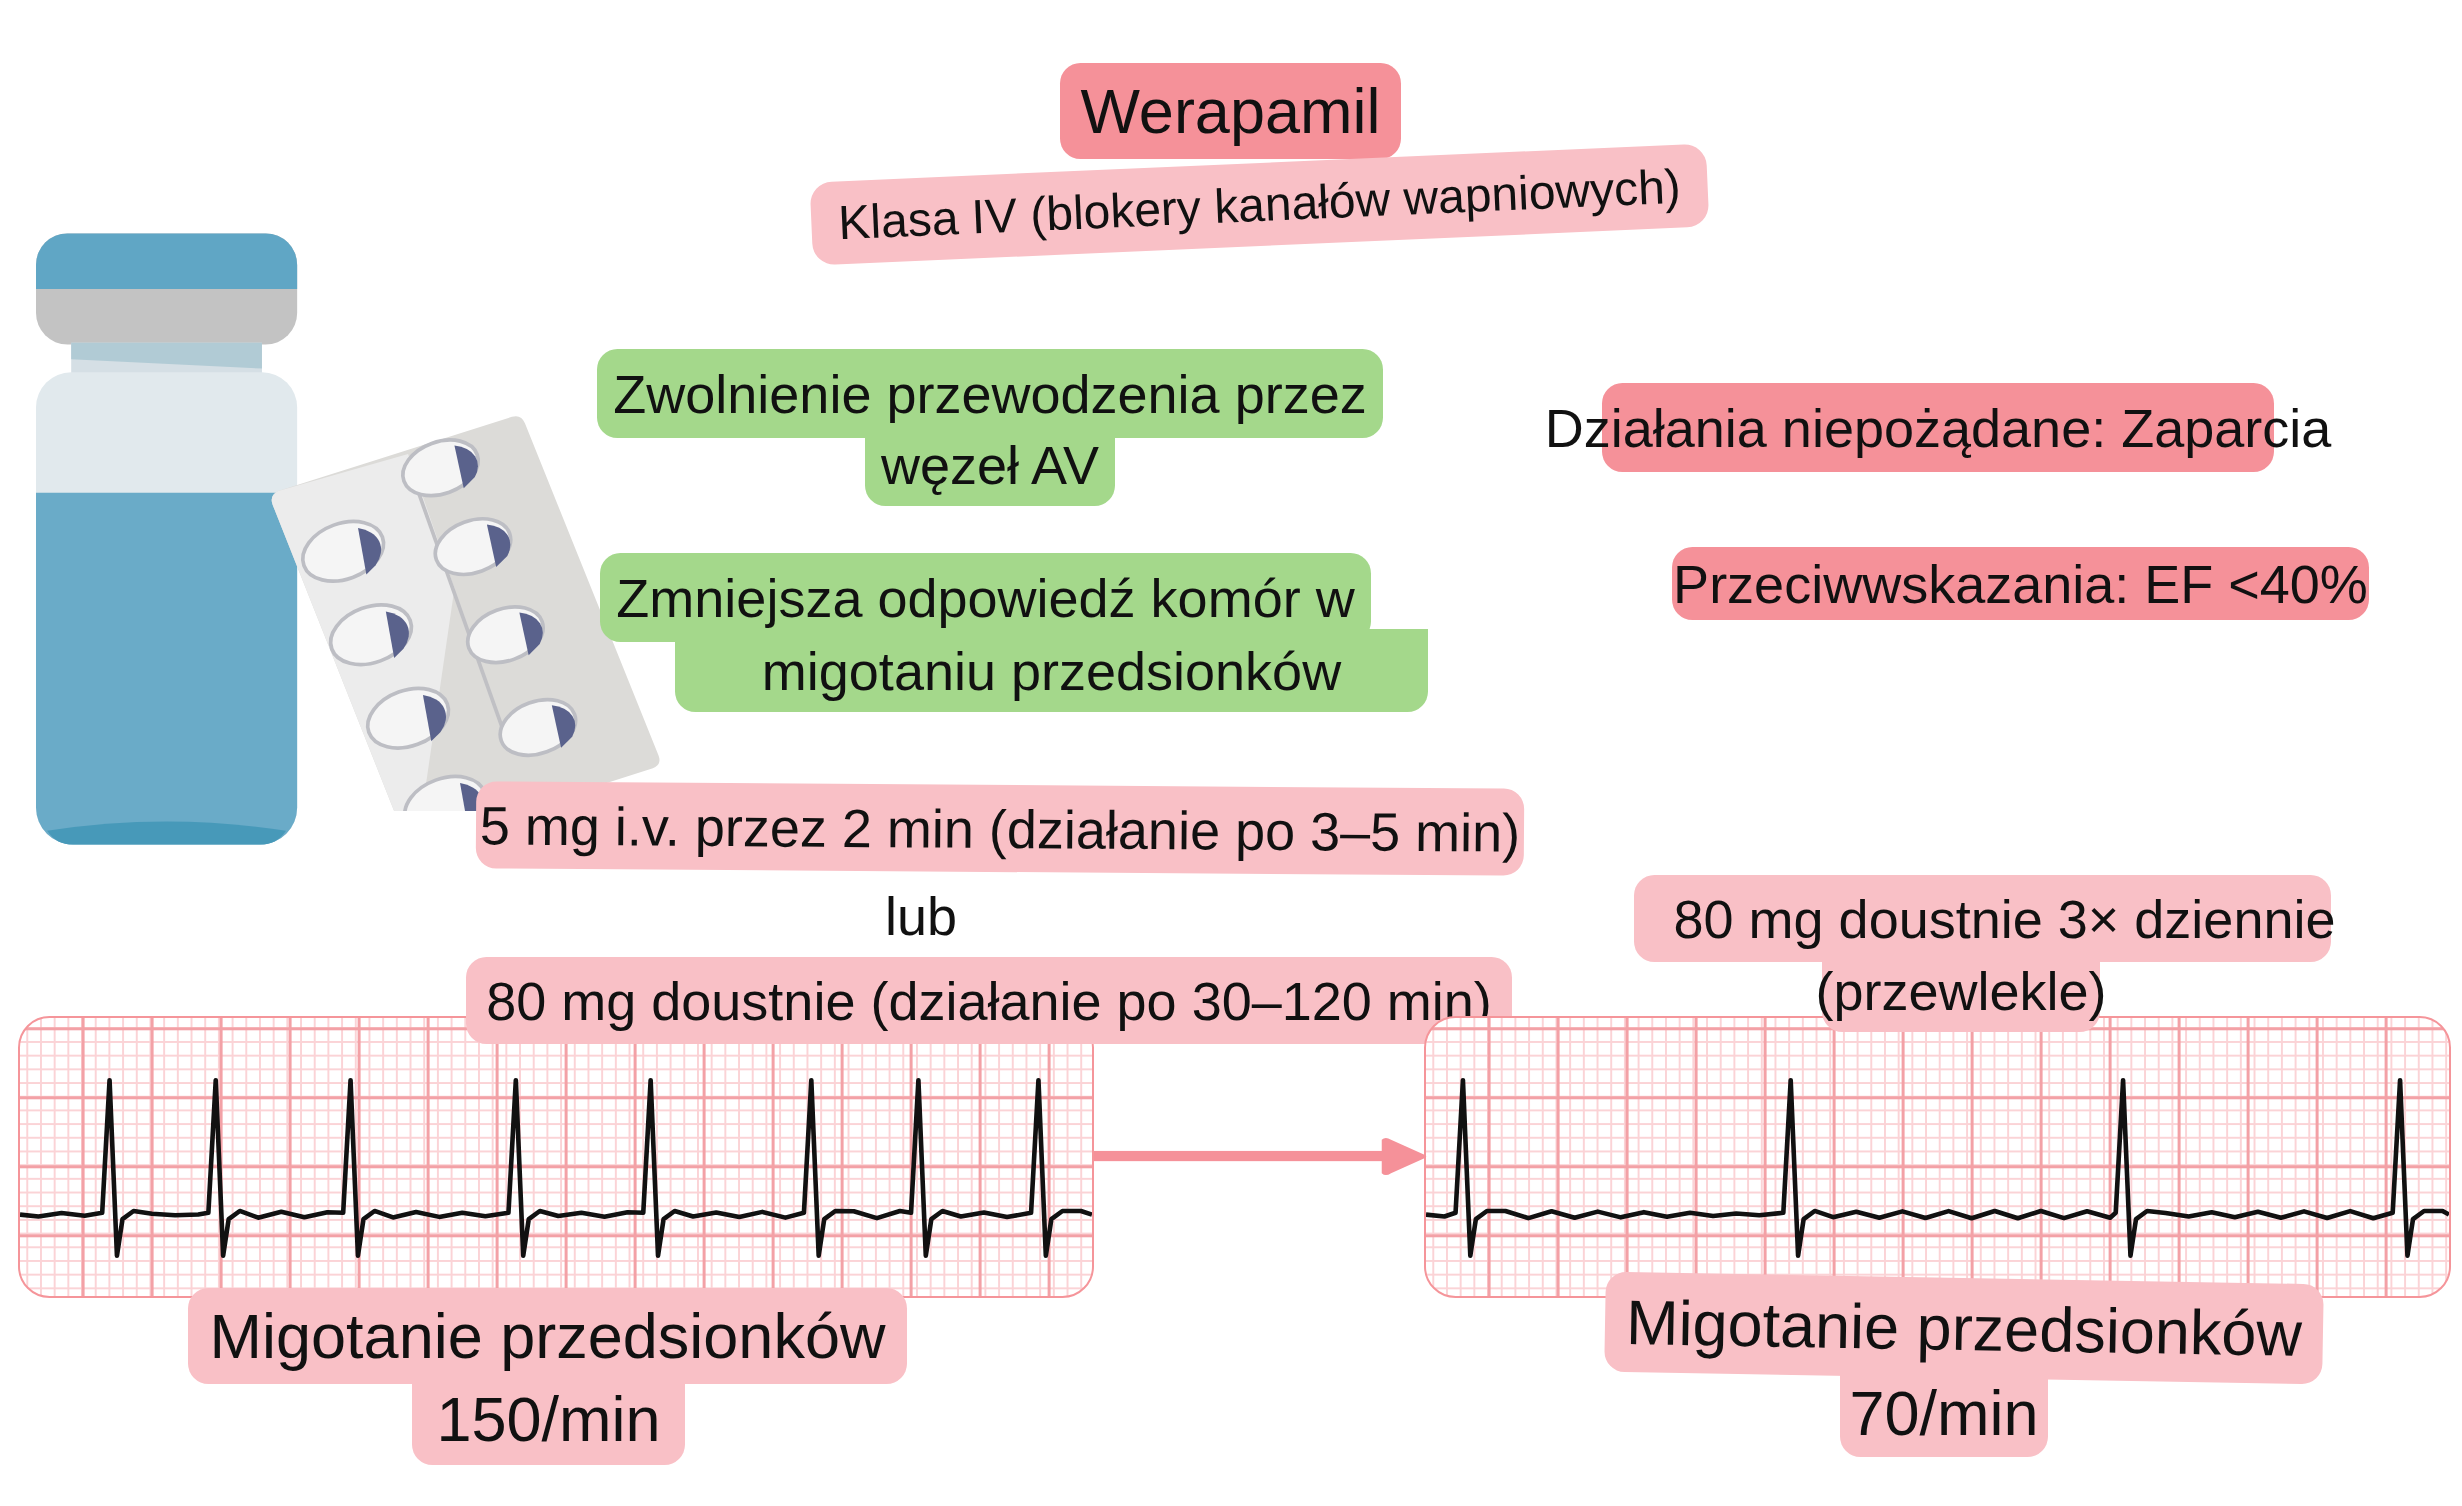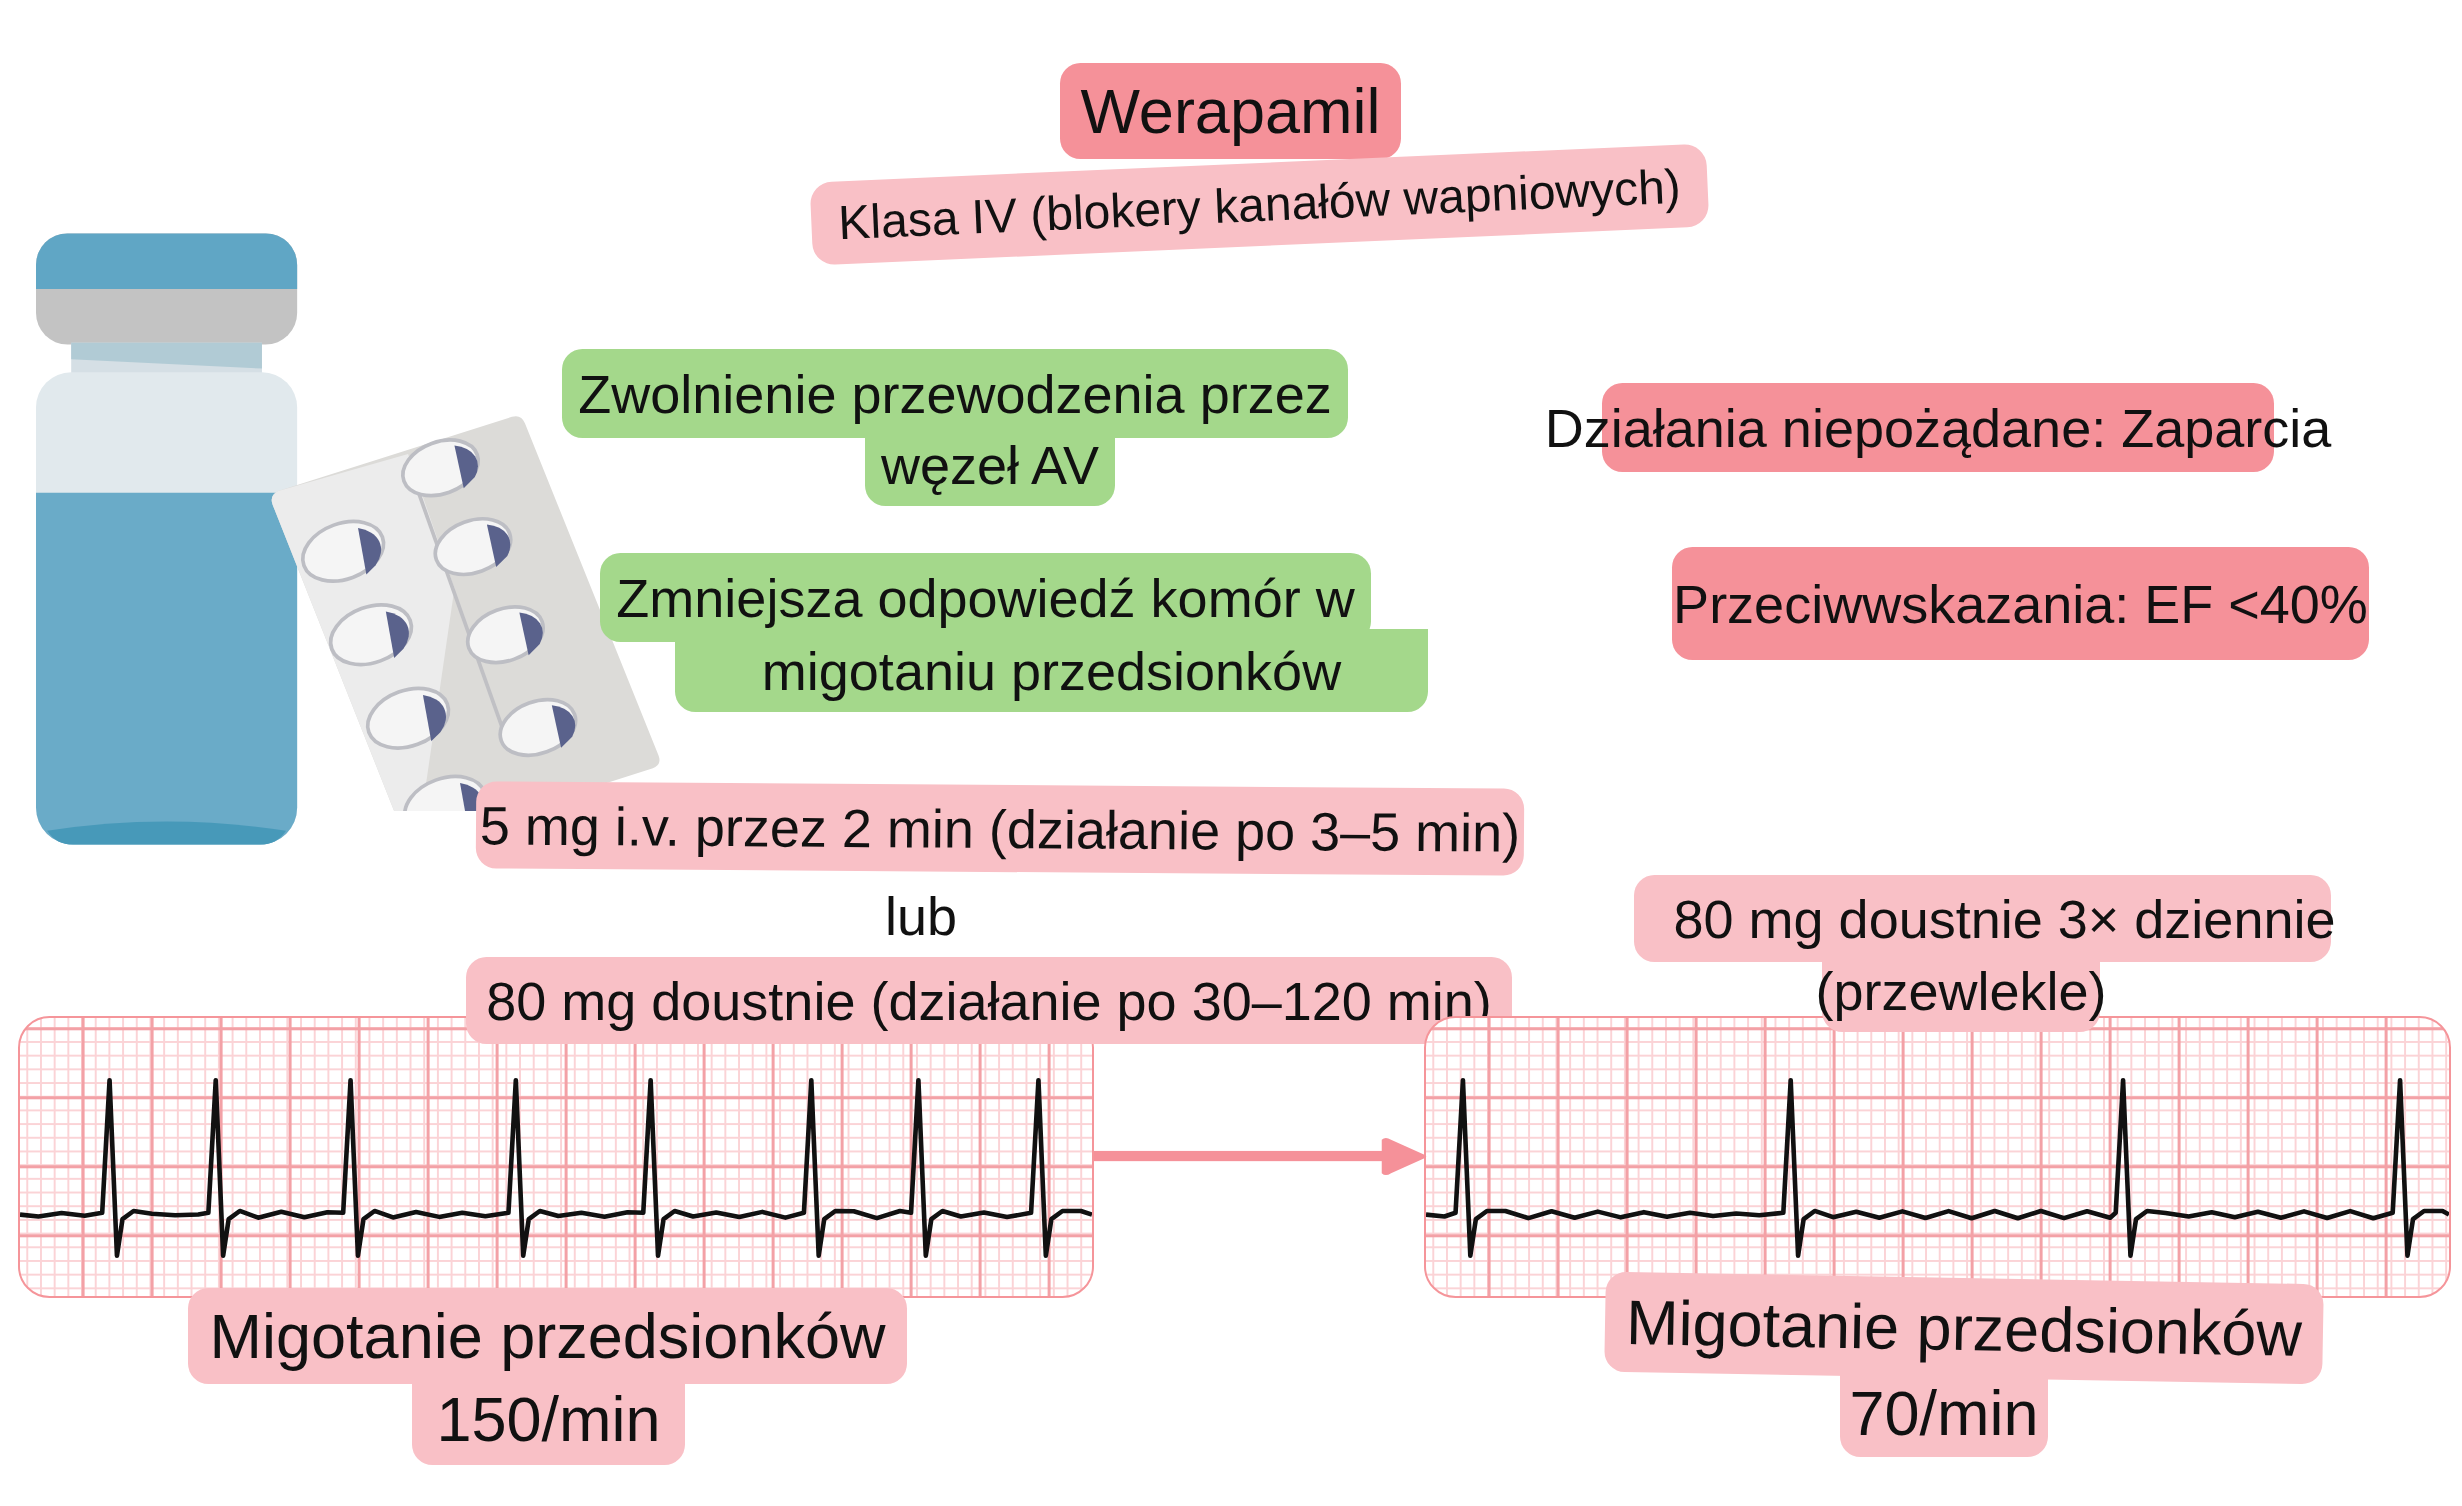--- a/index.html
+++ b/index.html
@@ -62,38 +62,38 @@
   </g>
 </svg>
 
 <div class="box pink-dark t66" style="left:1060px;top:63px;width:341px;height:96px;">
   <span>Werapamil</span>
 </div>
 <div class="box pink-light t50" style="left:811px;top:163px;width:897px;height:83px;transform:rotate(-2.5deg);border-radius:22px;">
   <span>Klasa IV (blokery kanałów wapniowych)</span>
 </div>
 
-<div class="box green t58" style="left:562px;top:349px;width:786px;height:89px;">
+<div class="box green t58" style="left:597px;top:349px;width:786px;height:89px;">
   <span>Zwolnienie przewodzenia przez</span>
 </div>
 <div class="box green t58" style="left:865px;top:423px;width:250px;height:83px;border-top-left-radius:0;border-top-right-radius:0;">
   <span>węzeł AV</span>
 </div>
 
 <div class="box green t58" style="left:600px;top:553px;width:771px;height:89px;">
   <span>Zmniejsza odpowiedź komór w</span>
 </div>
 <div class="box green t58" style="left:675px;top:629px;width:753px;height:83px;border-top-left-radius:0;border-top-right-radius:0;">
   <span>migotaniu przedsionków</span>
 </div>
 
 <div class="box pink-dark t58" style="left:1602px;top:383px;width:672px;height:89px;">
   <span>Działania niepożądane: Zaparcia</span>
 </div>
-<div class="box pink-dark t58" style="left:1672px;top:547px;width:697px;height:113px;">
+<div class="box pink-dark t58" style="left:1672px;top:547px;width:697px;height:73px;">
   <span>Przeciwwskazania: EF &lt;40%</span>
 </div>
 
 <div class="box pink-light t58" style="left:476px;top:785px;width:1048px;height:87px;transform:rotate(0.4deg);">
   <span>5 mg i.v. przez 2 min (działanie po 3–5 min)</span>
 </div>
 <div class="abs t58" style="left:885px;top:885px;">lub</div>
 
 <div class="ecg" style="left:17.6px;top:1016px;width:1076px;height:282px;">
   <svg id="ecg-before-svg" viewBox="0 0 1161 304" preserveAspectRatio="none">

